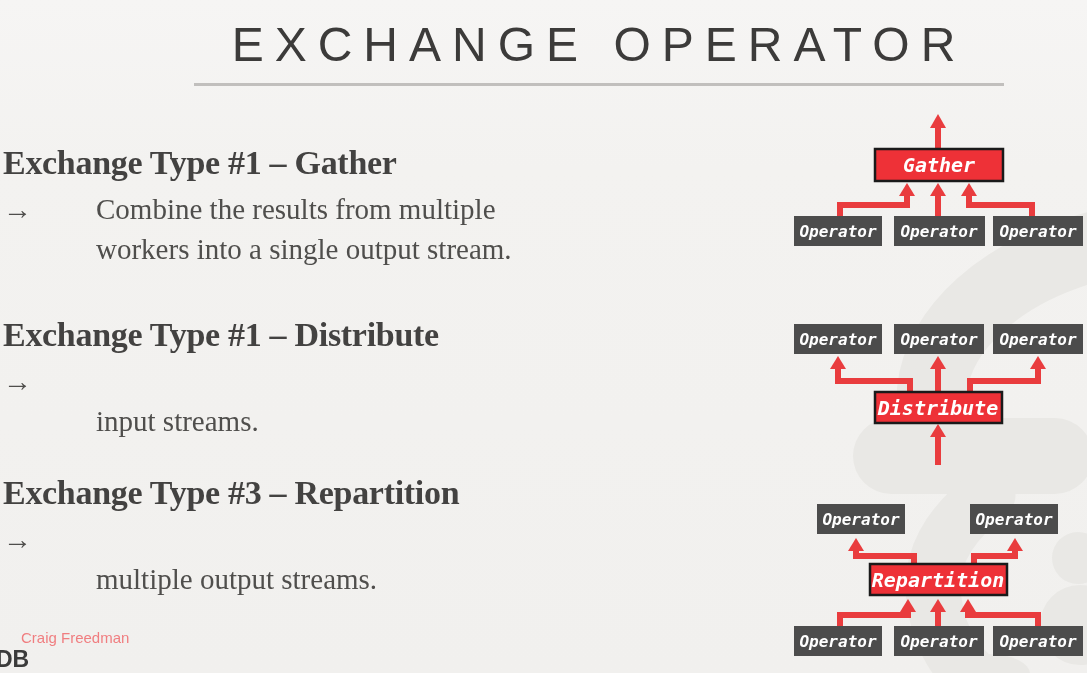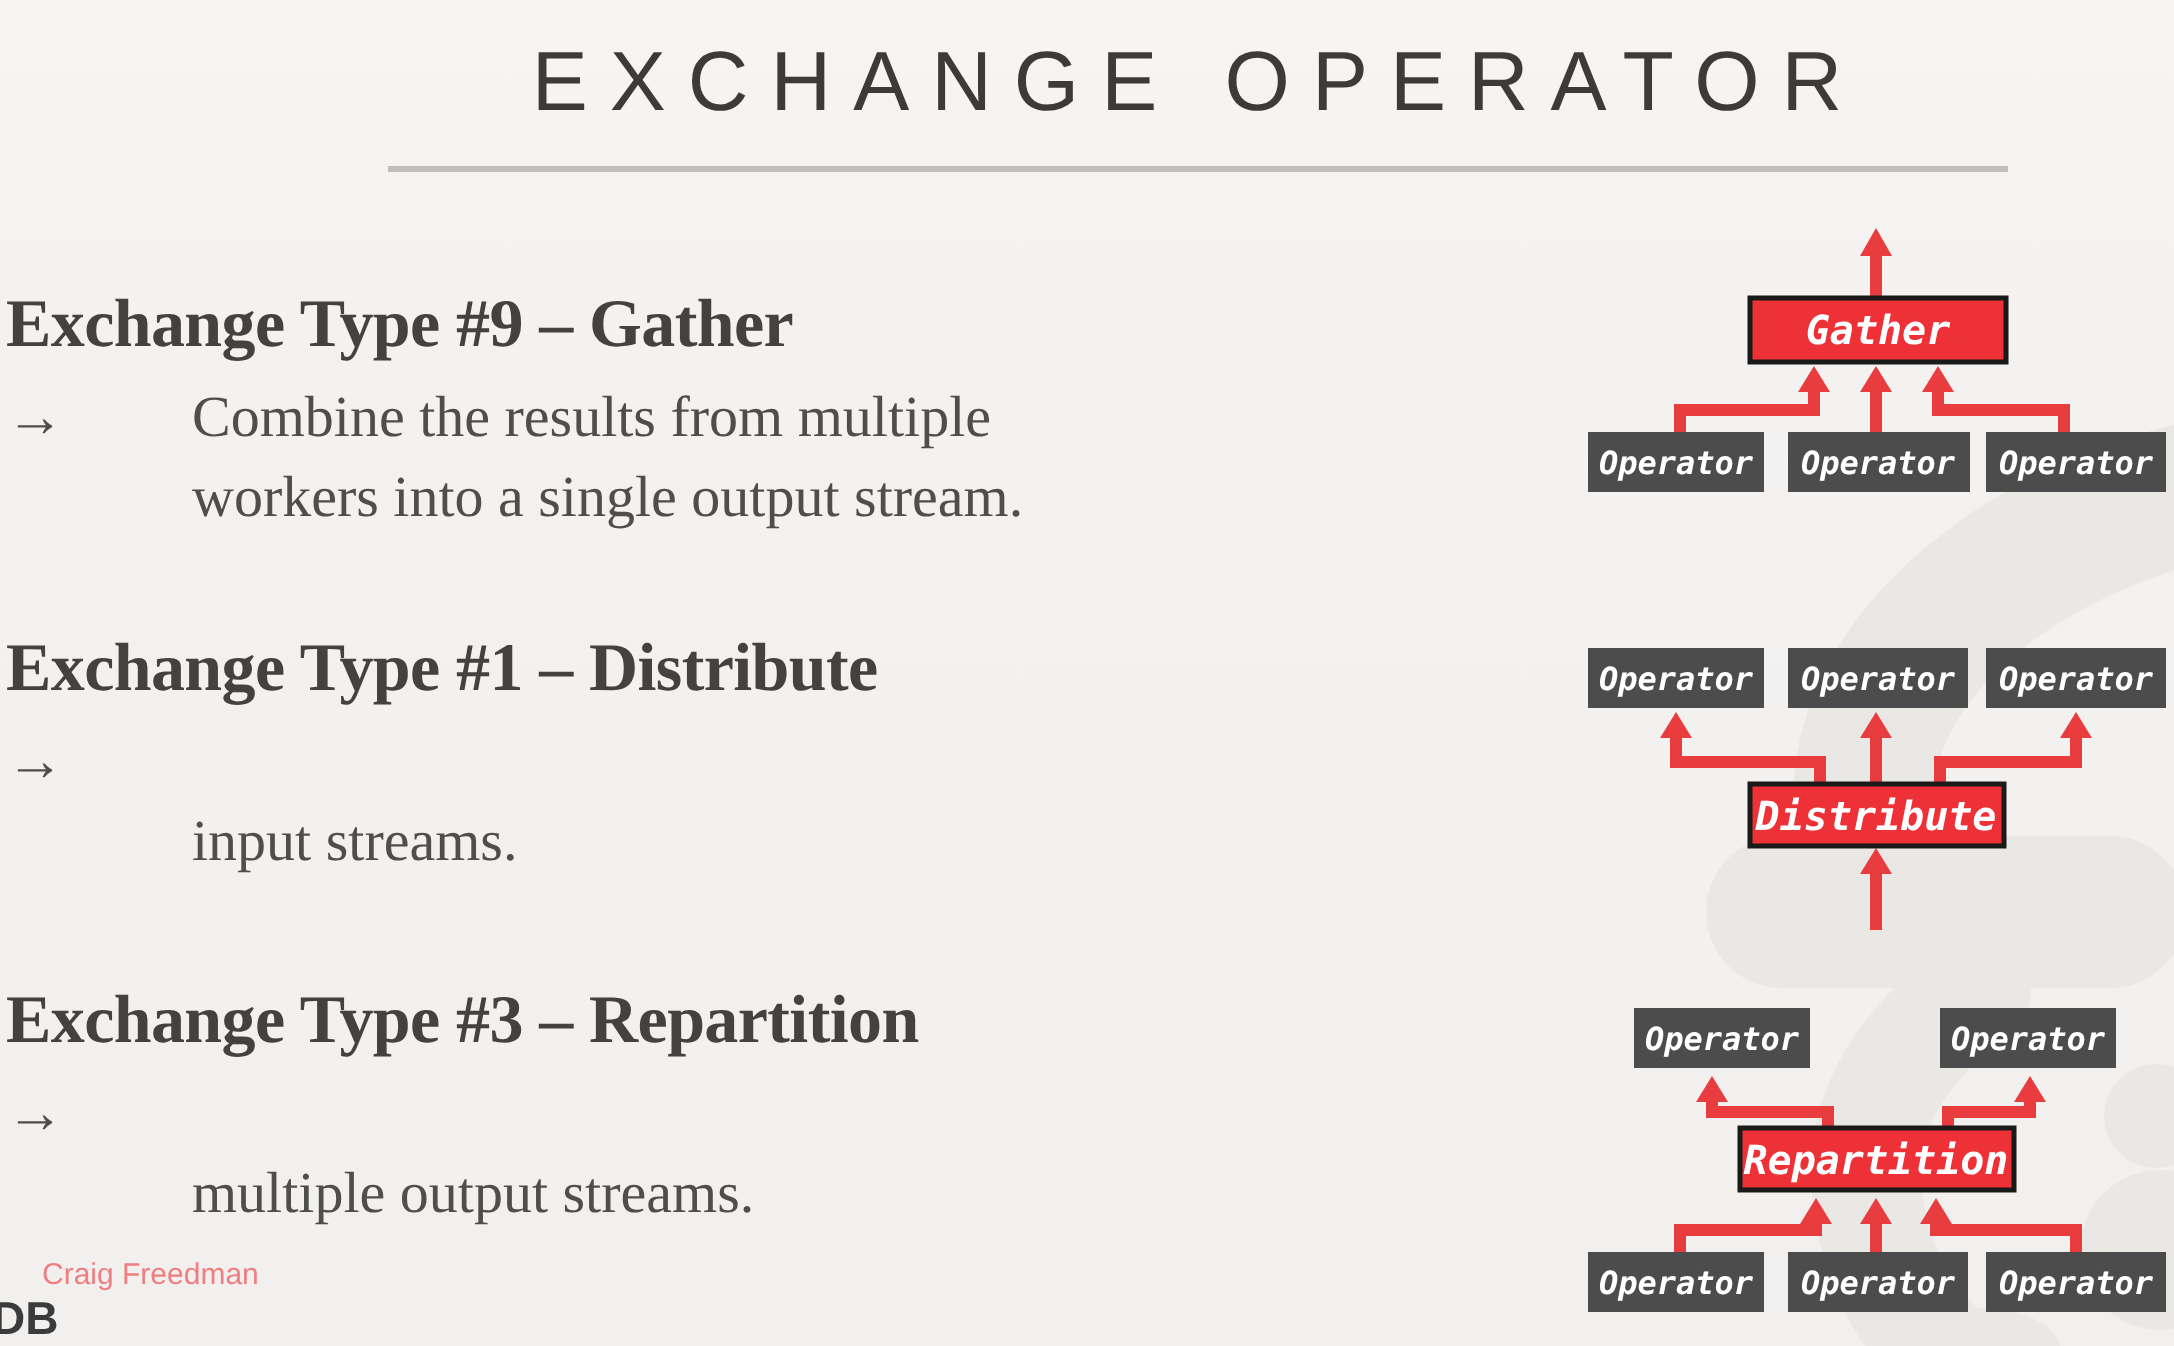--- a/index.html
+++ b/index.html
@@ -2,21 +2,21 @@
 <html><head>
 <meta charset="utf-8">
 <style>
   html,body{margin:0;padding:0;}
   .slide{position:relative;width:1087px;height:673px;overflow:hidden;
     background:linear-gradient(180deg,#f6f5f4 0%,#f3f2f0 25%,#f1f0ee 100%);
     font-family:"Liberation Serif",serif;}
   .watermark{position:absolute;left:0;top:0;z-index:0;}
   .content{position:relative;z-index:1;}
   .title{position:absolute;top:17px;left:194px;width:810px;text-align:center;
-    font-family:"Liberation Sans",sans-serif;font-weight:200;font-size:42px;
+    font-family:"Liberation Sans",sans-serif;font-weight:200;font-size:48px;
     letter-spacing:11px;color:#3c3b3a;white-space:nowrap;}
   .divider{position:absolute;top:83px;left:194px;width:810px;height:3px;background:#c1bfbd;}
   .section{position:absolute;left:3px;width:680px;}
   .section h2{margin:0;font-size:34px;font-weight:bold;color:#434241;
     letter-spacing:-0.3px;line-height:1.15;}
   .bullet{display:flex;margin-top:7px;}
   .bullet .arrow{font-size:29px;color:#4f4e4c;width:45px;flex:none;line-height:1.38;}
   .bullet .text{font-size:29px;color:#4f4e4c;line-height:1.38;margin-left:48px;}
   .diagram{position:absolute;}
   .opbox{fill:#4c4c4c;}
@@ -47,36 +47,36 @@
     <circle class="wm" cx="1080" cy="625" r="40"></circle>
     <ellipse class="wm" cx="988" cy="674" rx="42" ry="20"></ellipse>
   </svg>
 
   <div class="content">
 
     <div class="title">EXCHANGE OPERATOR</div>
     <div class="divider"></div>
 
     <div class="section" style="top:143px;">
-      <h2>Exchange Type #9 – Gather</h2>
+      <h2>Exchange Type #1 – Gather</h2>
       <div class="bullet">
         <span class="arrow">→</span>
         <span class="text"><span>Combine the results from multiple</span><br><span>workers into a single output stream.</span></span>
       </div>
     </div>
 
     <div class="section" style="top:315px;">
       <h2>Exchange Type #1 – Distribute</h2>
       <div class="bullet">
         <span class="arrow">→</span>
         <span class="text"><br><span>input streams.</span></span>
       </div>
     </div>
 
-    <div class="section" style="top:491px;">
+    <div class="section" style="top:473px;">
       <h2>Exchange Type #3 – Repartition</h2>
       <div class="bullet">
         <span class="arrow">→</span>
         <span class="text"><br><span>multiple output streams.</span></span>
       </div>
     </div>
 
     <svg class="diagram" style="left:784px;top:112px;" width="300" height="142">
       <path class="aline" d="M154,37 L154,15"></path>
       <polygon class="ahead" points="154,2 146,16 162,16"></polygon>

